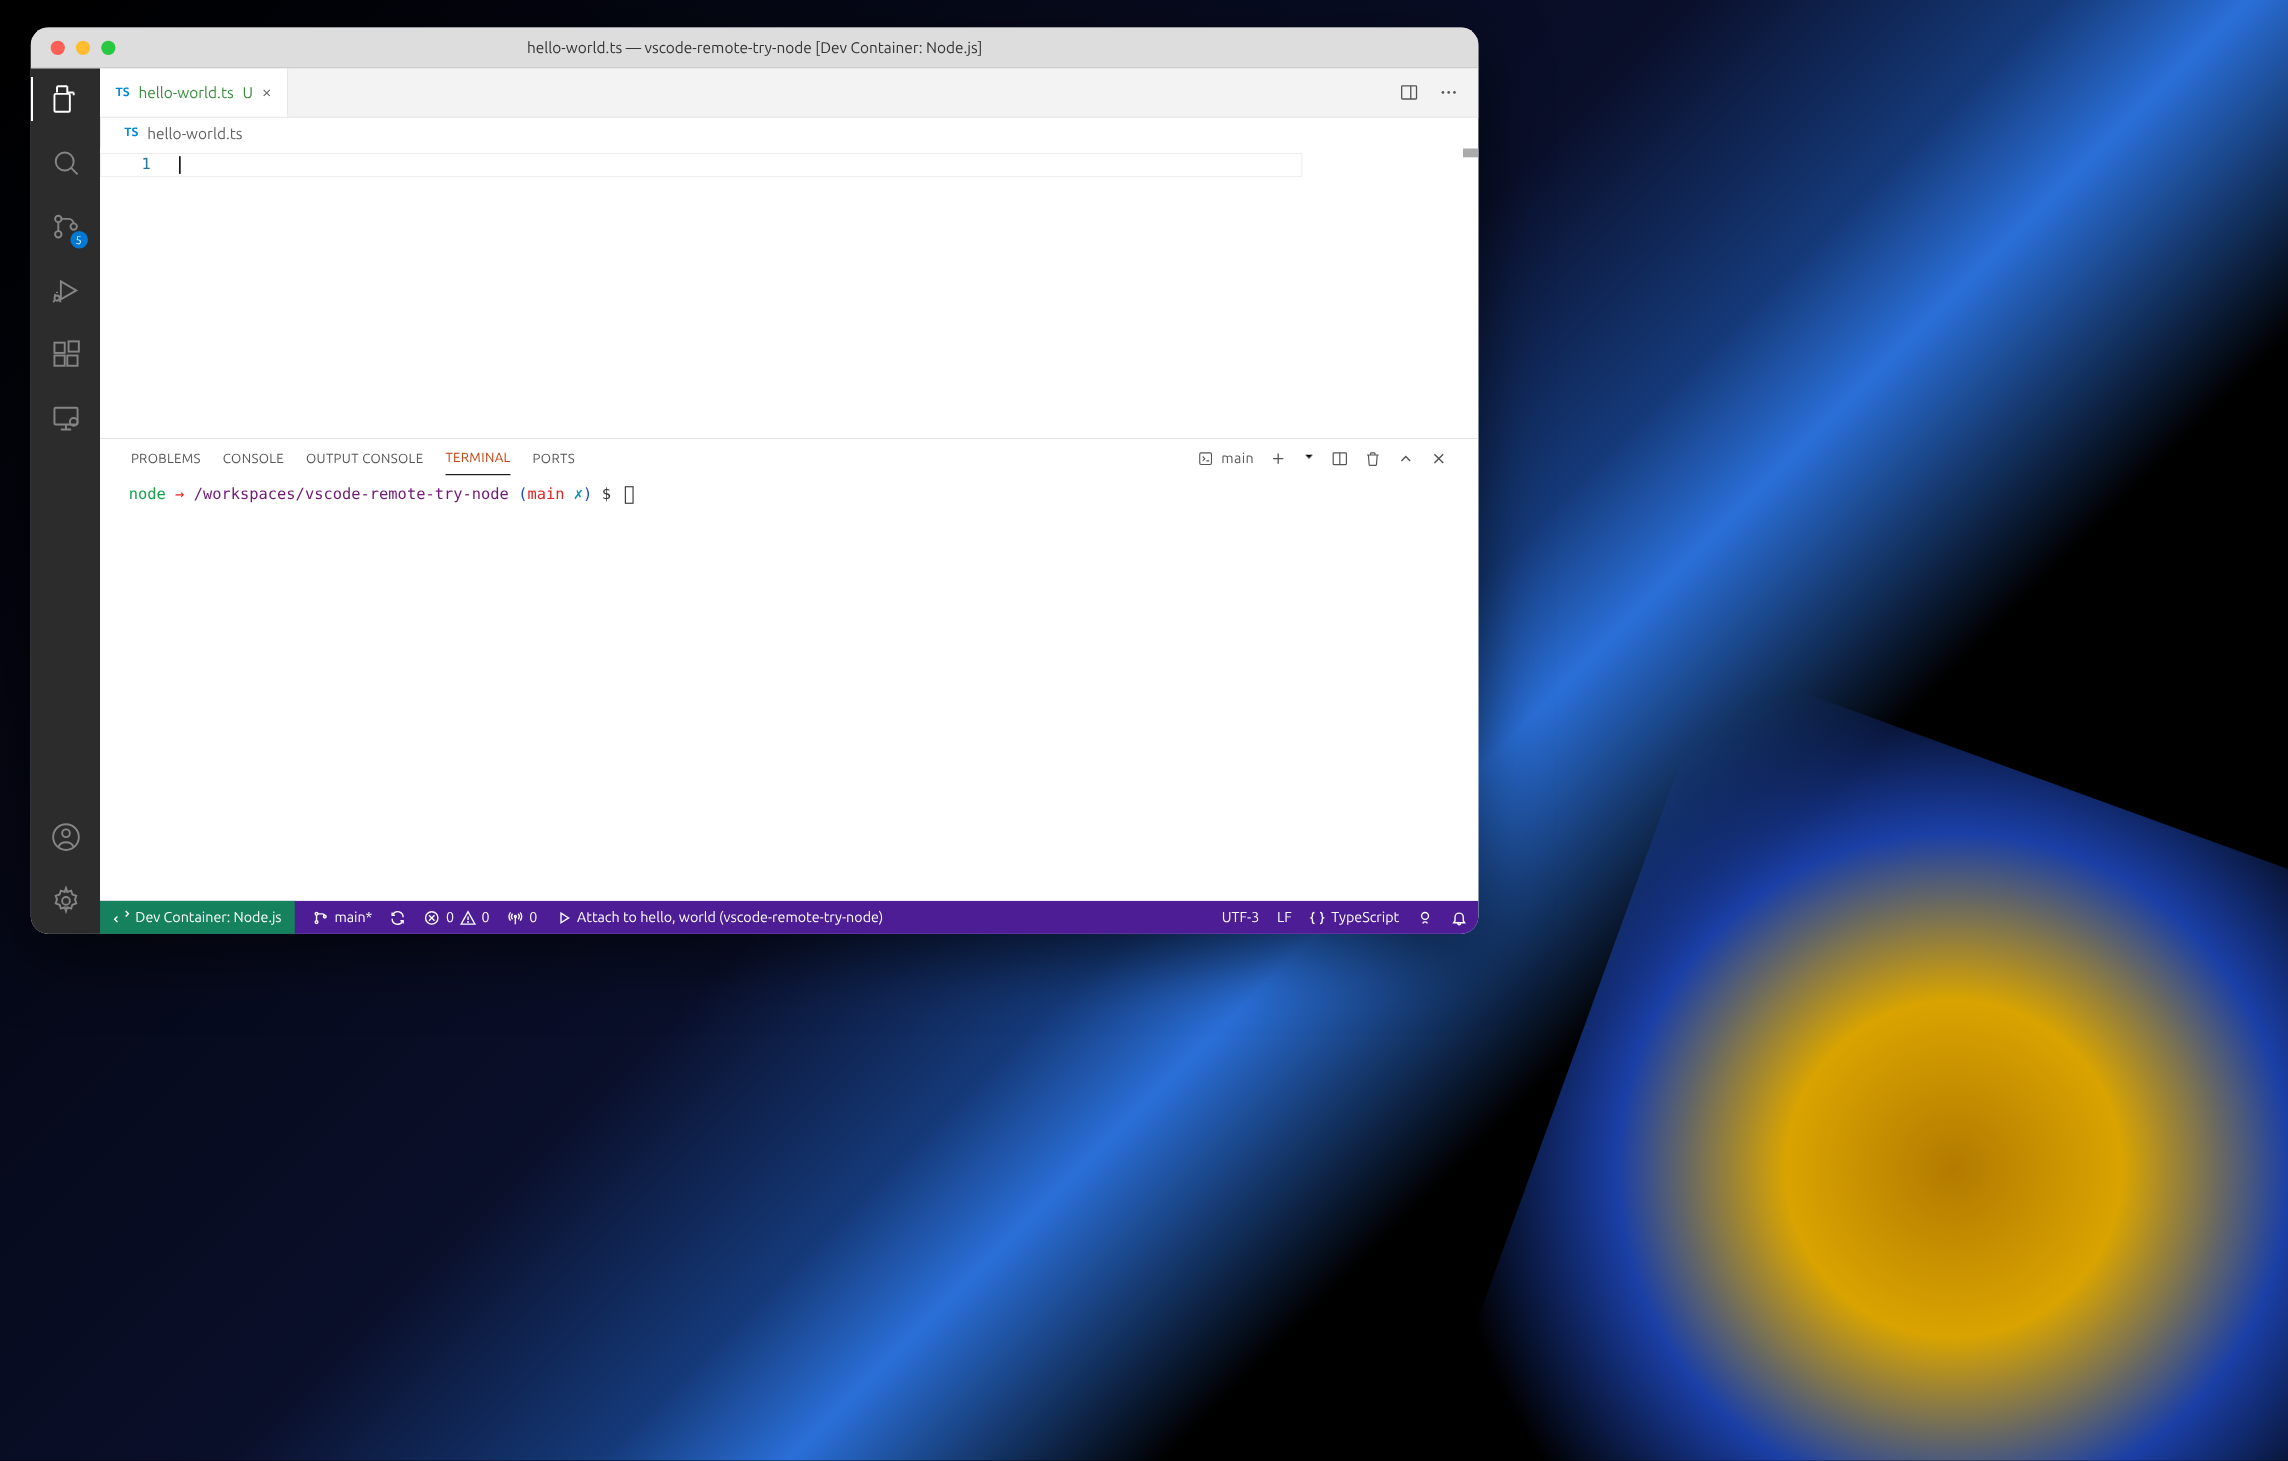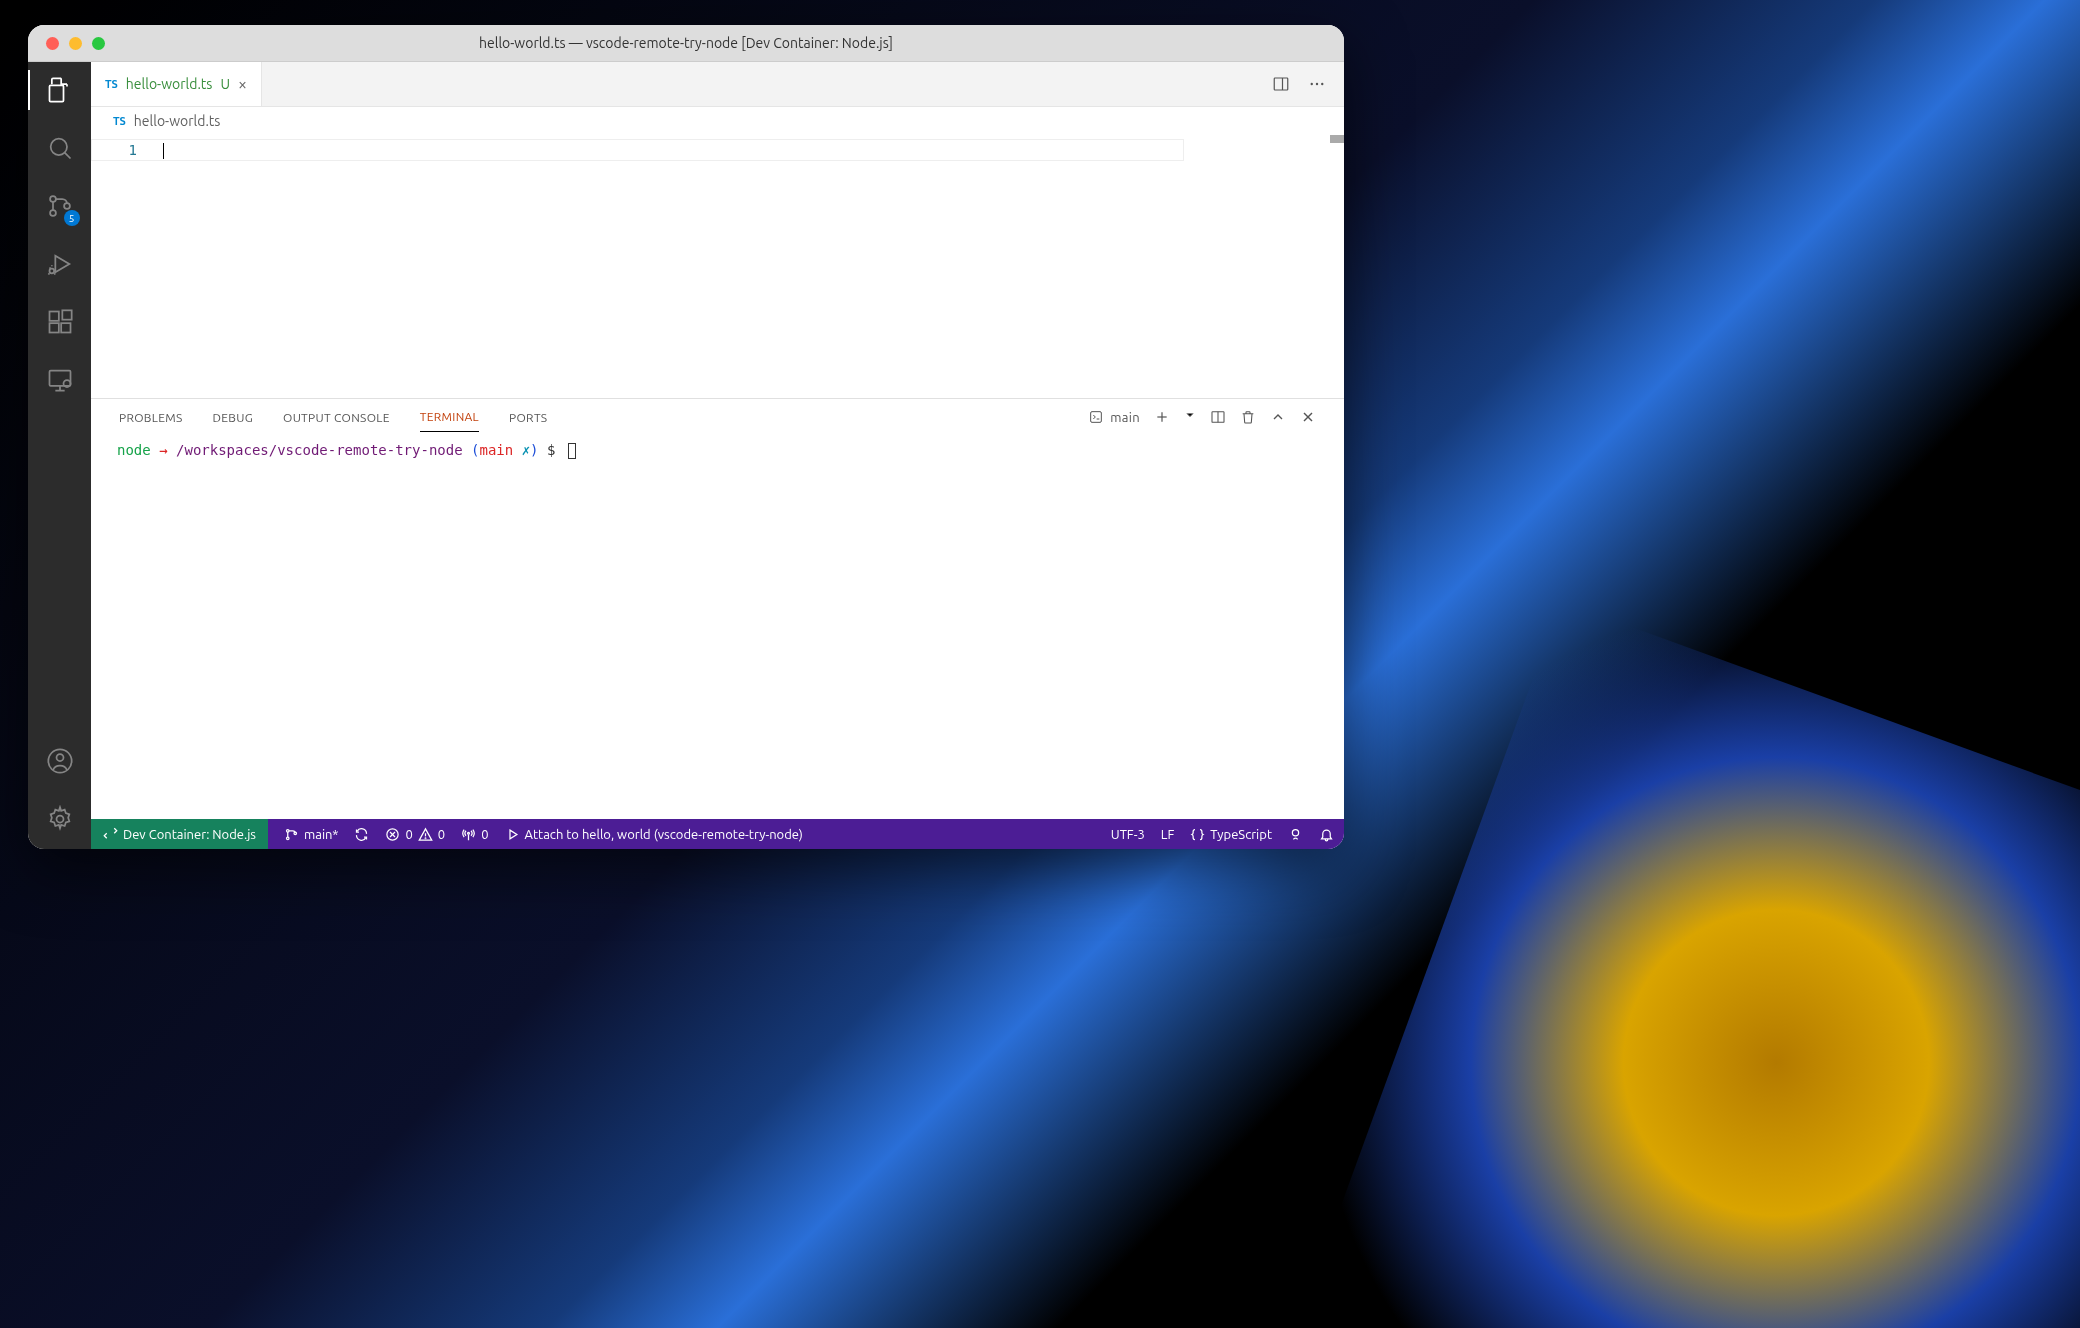--- a/index.html
+++ b/index.html
@@ -69,21 +69,21 @@
   .editor{ flex:0 0 263px; display:flex; background:#fff; font-family: Menlo, Consolas, monospace; font-size:14px; position:relative;}
   .gutter{ width:68px; text-align:right; color:#237893; padding-right:22px; padding-top:5px; line-height:20px; user-select:none;}
   .code{ flex:1; padding-top:5px; line-height:20px; position:relative;}
   .cursor{ display:inline-block; width:1px; height:16px; background:#000; vertical-align:middle; border-left:1px solid #000; margin-left:4px;}
   .currentline{ position:absolute; left:0; right:160px; top:4px; height:22px; border:1px solid #eee;}
   .overview{ position:absolute; right:0; top:0; width:14px; height:100%; }
   .overview::before{content:"";position:absolute;right:0;top:0;height:8px;width:14px;background:#aaa;}
   
   
   .panel{ flex:1; display:flex; flex-direction:column; border-top:1px solid #e0e0e0; background:#fff; min-height:0;}
-  .paneltabs{ height:36px; display:flex; align-items:center; padding:0 28px; gap:30px; font-size:12px; color:#555; letter-spacing:0.3px;}
+  .paneltabs{ height:36px; display:flex; align-items:center; padding:0 28px; gap:20px; font-size:12px; color:#555; letter-spacing:0.3px;}
   .paneltabs .pt{ cursor:pointer; padding:8px 0;}
   .paneltabs .pt.active{ color:#c2410c; border-bottom:1px solid #000; font-weight:400;}
   .panelactions{ margin-left:auto; display:flex; align-items:center; gap:14px; color:#555;}
   .panelactions .ic{width:16px;height:16px;cursor:pointer;}
   .shelllabel{font-size:13px;display:flex;align-items:center;gap:6px;}
   
   .terminal{ flex:1; padding:4px 26px; font-family: Menlo, Consolas, monospace; font-size:14px; line-height:22px; color:#333;}
   .tnode{color:#16a34a;}
   .tarrow{color:#dc2626;}
   .tpath{color:#701a75; font-weight:400;}
@@ -220,21 +220,21 @@
           </div>
           <div class="code">
             <span class="cursor"></span>
           </div>
           <div class="overview"></div>
         </div>
 
         <div class="panel">
           <div class="paneltabs">
             <div class="pt">PROBLEMS</div>
-            <div class="pt">DEBUG</div>
+            <div class="pt">CONSOLE</div>
             <div class="pt">OUTPUT CONSOLE</div>
             <div class="pt active">TERMINAL</div>
             <div class="pt">PORTS</div>
             <div class="panelactions">
               <span class="shelllabel">
                 <svg class="ic" viewBox="0 0 24 24" fill="none" stroke="currentColor" stroke-width="1.5">
                     <rect x="4" y="4" width="16" height="16" rx="2"></rect>
                     <path d="M8 9l3 3-3 3M13 15h4"></path>
                   </svg>
                 <span>main</span>

